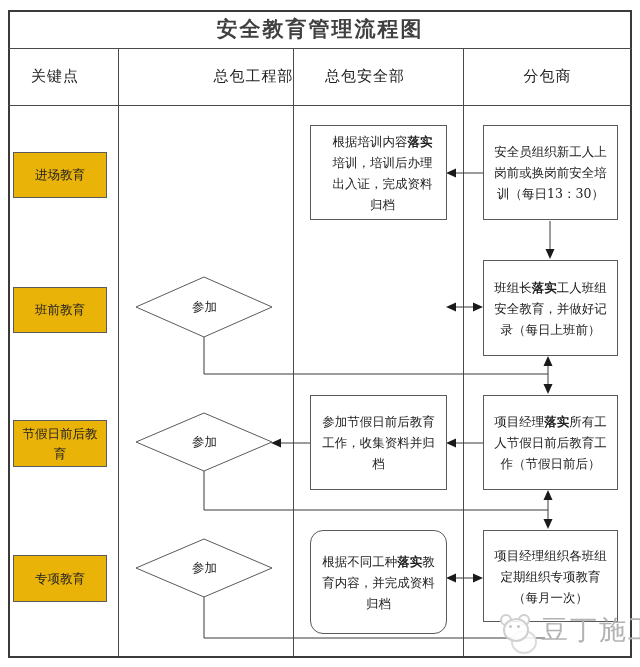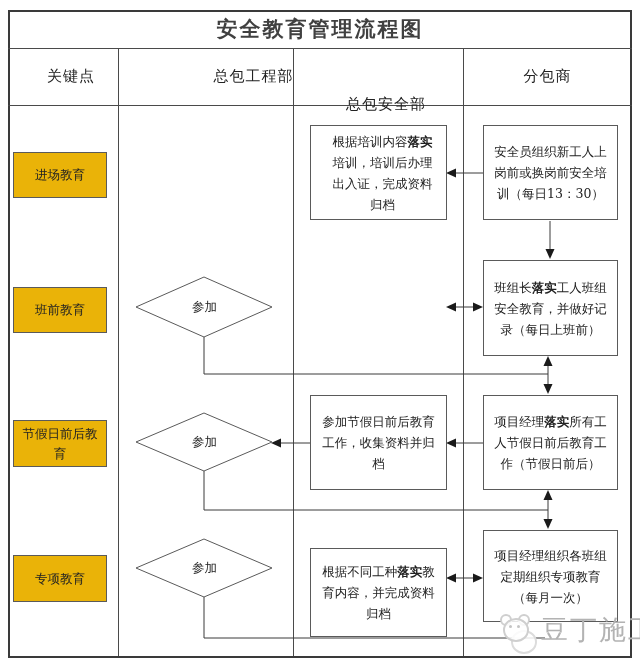--- a/index.html
+++ b/index.html
@@ -60,23 +60,23 @@
 <div class="stage">
 
   <div class="outer"></div>
   <div class="hline" style="left:8px;top:48px;width:624px;height:1px;"></div>
   <div class="hline" style="left:8px;top:105px;width:624px;height:1px;"></div>
   <div class="vline" style="left:118px;top:48px;width:1px;height:608px;"></div>
   <div class="vline" style="left:293px;top:48px;width:1px;height:608px;"></div>
   <div class="vline" style="left:463px;top:48px;width:1px;height:608px;"></div>
 
   <div class="title">安全教育管理流程图</div>
-  <div class="hc" style="left:8px;width:110px;padding-left:8px;">关键点</div>
+  <div class="hc" style="left:0;width:110px;">关键点</div>
   <div class="hc" style="left:118px;width:175px;padding-left:48px;">总包工程部</div>
-  <div class="hc" style="left:301px;width:170px;margin-top:28px;">总包安全部</div>
+  <div class="hc" style="left:280px;width:170px;">总包安全部</div>
   <div class="hc" style="left:463px;width:169px;">分包商</div>
 
   <svg class="flow" width="640" height="667" viewBox="0 0 640 667">
     <g stroke="#3a3a3a" stroke-width="1" fill="none">
 
       <line x1="483" y1="173" x2="452" y2="173"></line>
 
       <line x1="550" y1="221" x2="550" y2="253"></line>
 
       <line x1="451" y1="307" x2="478" y2="307"></line>
@@ -133,21 +133,21 @@
   <div class="kp" style="top:555px;height:47px;">
       <span>专项教育</span>
     </div>
 
   <div class="fb c3" style="top:125px;height:95px;padding-left:17px;">
     <div><span>根据培训内容</span><b>落实</b><span>培训，培训后办理出入证，完成资料归档</span></div>
   </div>
   <div class="fb c3" style="top:395px;height:95px;">
     <div><span>参加节假日前后教育工作，收集资料并归档</span><b></b><span></span></div>
   </div>
-  <div class="fb c3" style="top:548px;height:89px;">
+  <div class="fb c3" style="top:530px;height:104px;border-radius:13px;">
     <div><span>根据不同工种</span><b>落实</b><span>教育内容，并完成资料归档</span></div>
   </div>
 
   <div class="fb c4" style="top:125px;height:95px;">
     <div><span>安全员组织新工人上岗前或换岗前安全培训（每日13：30）</span><b></b><span></span></div>
   </div>
   <div class="fb c4" style="top:260px;height:96px;">
     <div><span>班组长</span><b>落实</b><span>工人班组安全教育，并做好记录（每日上班前）</span></div>
   </div>
   <div class="fb c4" style="top:395px;height:95px;">

